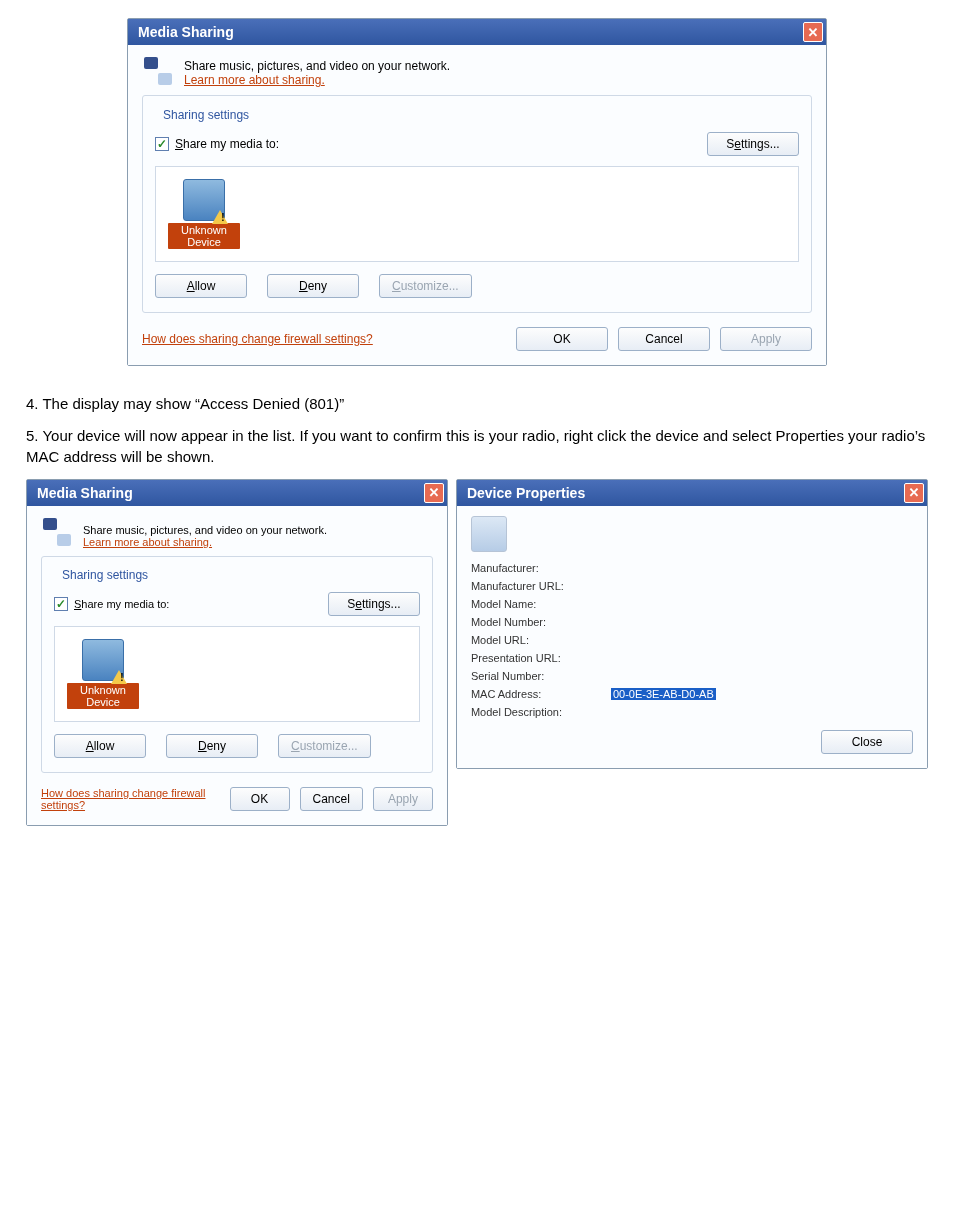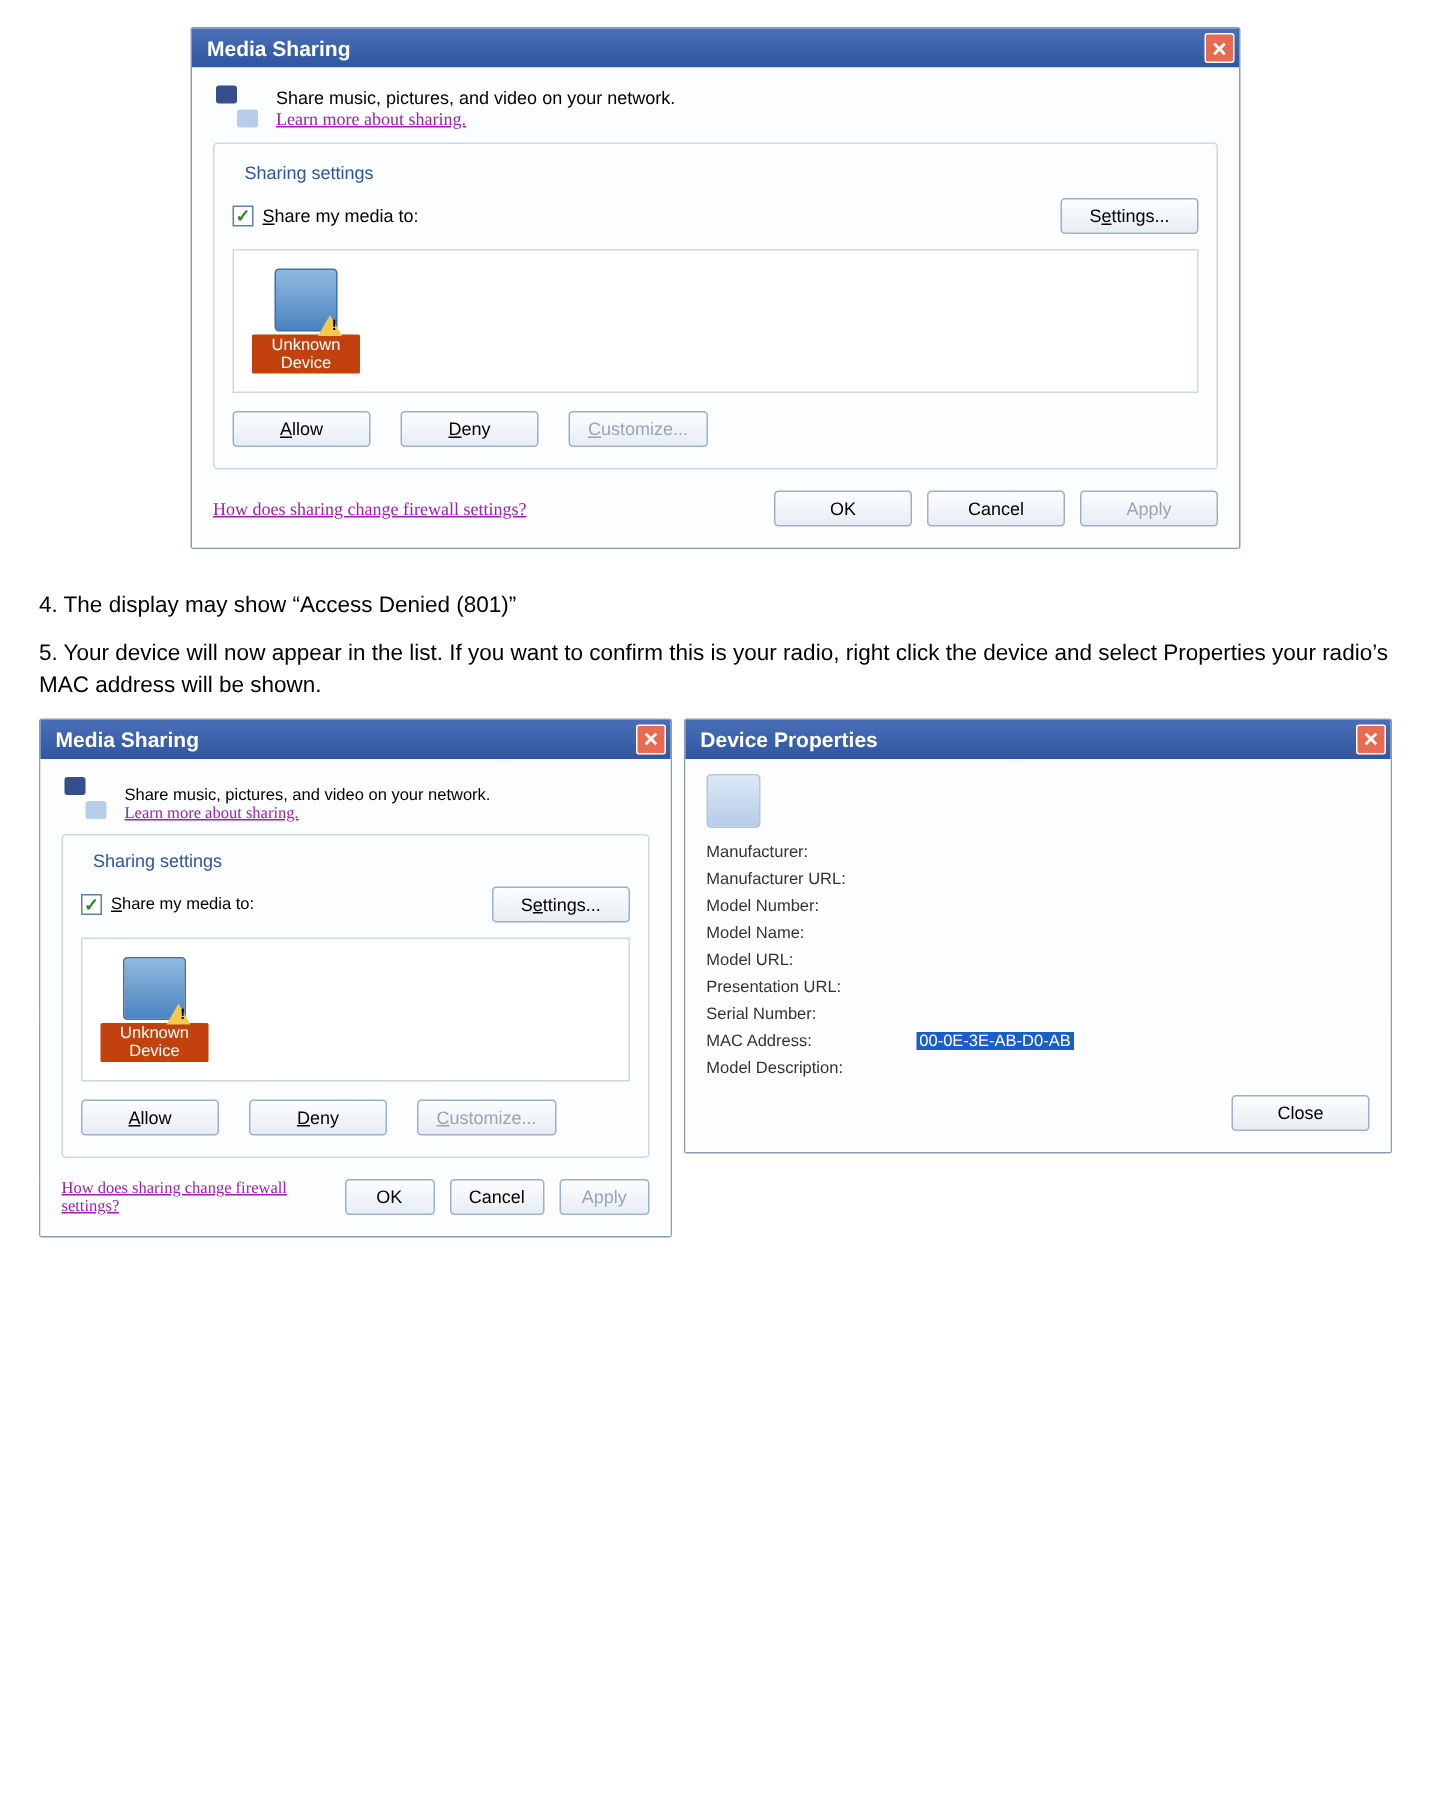--- a/index.html
+++ b/index.html
@@ -47,21 +47,21 @@
     width: 32px; height: 32px; position: relative;
   }
   .netico::before {
     content: ""; position: absolute; left: 2px; top: 2px; width: 14px; height: 12px;
     background: #344f8c; border-radius: 2px;
   }
   .netico::after {
     content: ""; position: absolute; right: 2px; bottom: 2px; width: 14px; height: 12px;
     background: #b8cde8; border-radius: 2px;
   }
-  .link { color: #a21caf; text-decoration: underline; cursor: pointer; font-family: Liberation Serif, serif; }
+  .link { color: #c2410c; text-decoration: underline; cursor: pointer; }
   .groupbox {
     border: 1px solid #cfd9e6;
     border-radius: 3px;
     padding: 12px 12px 14px 12px;
     margin: 6px 0 14px 0;
   }
   .grouplabel {
     color: #2f55a0; font-size: 12px;
     margin: -20px 12px 10px 4px;
     background: #fbfdff;
@@ -258,25 +258,25 @@
       <div class="propico"></div>
       <div class="proprow">
           <div class="proplab">Manufacturer:</div>
           <div class="propval"></div>
         </div>
       <div class="proprow">
           <div class="proplab">Manufacturer URL:</div>
           <div class="propval"></div>
         </div>
       <div class="proprow">
+          <div class="proplab">Model Name:</div>
+          <div class="propval"></div>
+        </div>
+      <div class="proprow">
           <div class="proplab">Model Number:</div>
-          <div class="propval"></div>
-        </div>
-      <div class="proprow">
-          <div class="proplab">Model Name:</div>
           <div class="propval"></div>
         </div>
       <div class="proprow">
           <div class="proplab">Model URL:</div>
           <div class="propval"></div>
         </div>
       <div class="proprow">
           <div class="proplab">Presentation URL:</div>
           <div class="propval"></div>
         </div>

